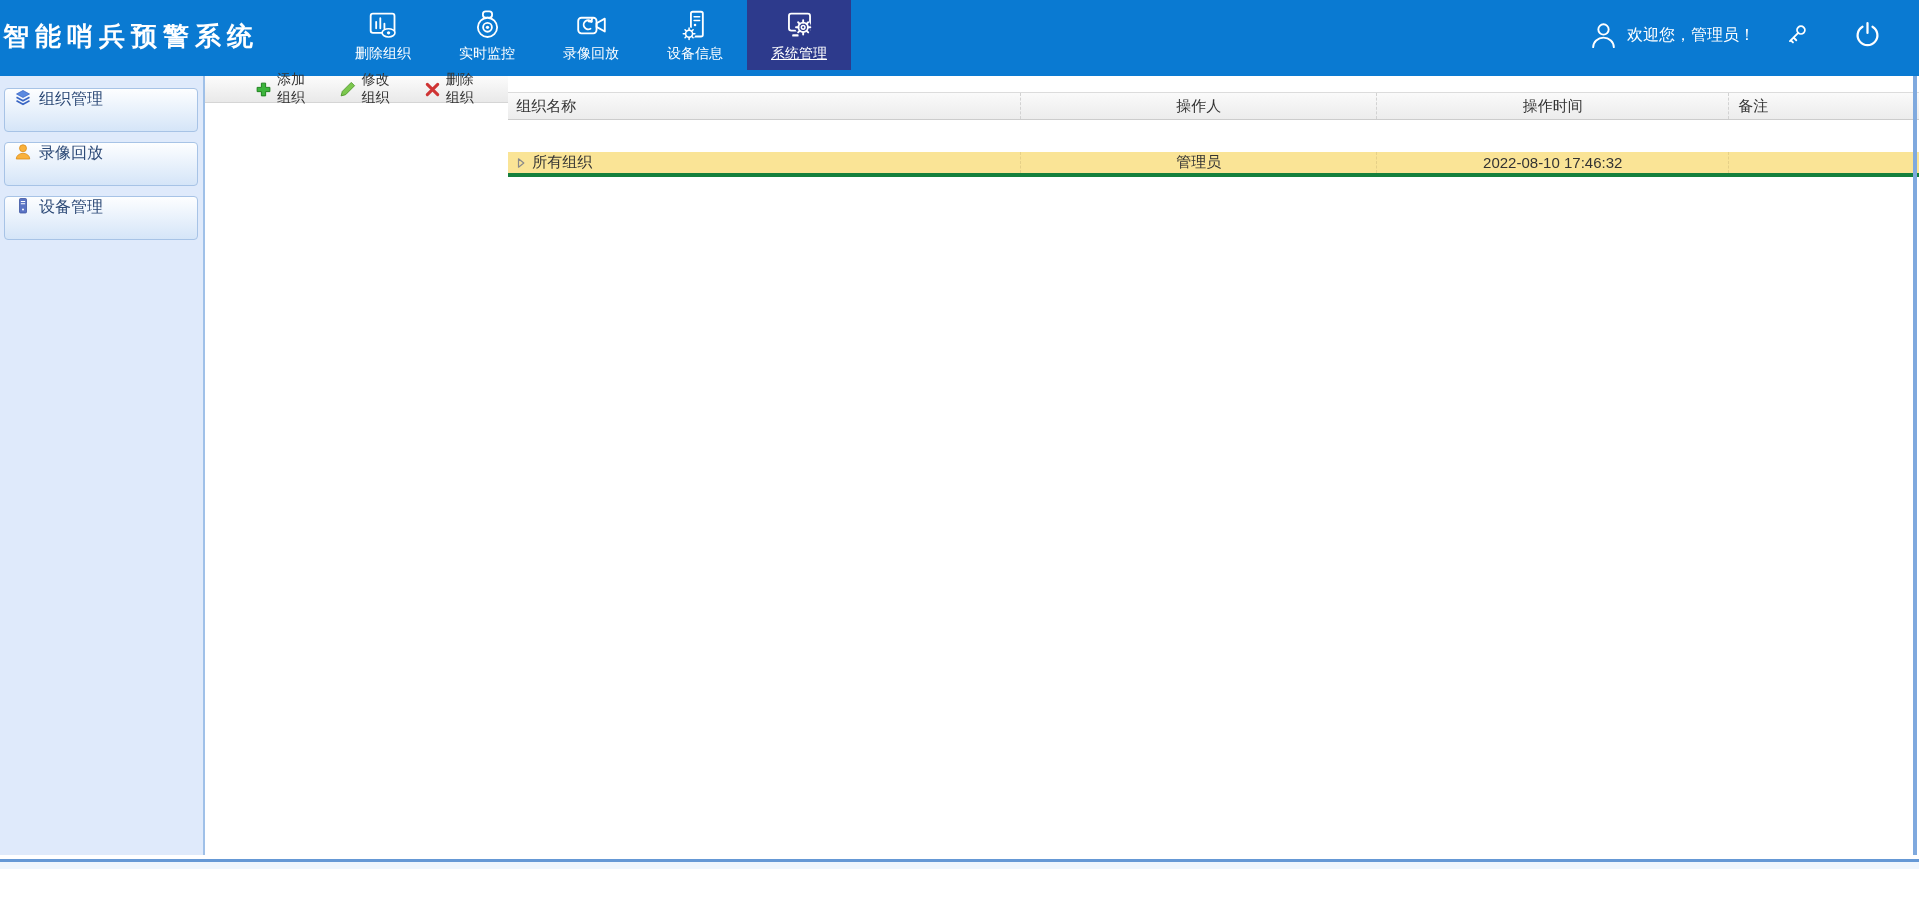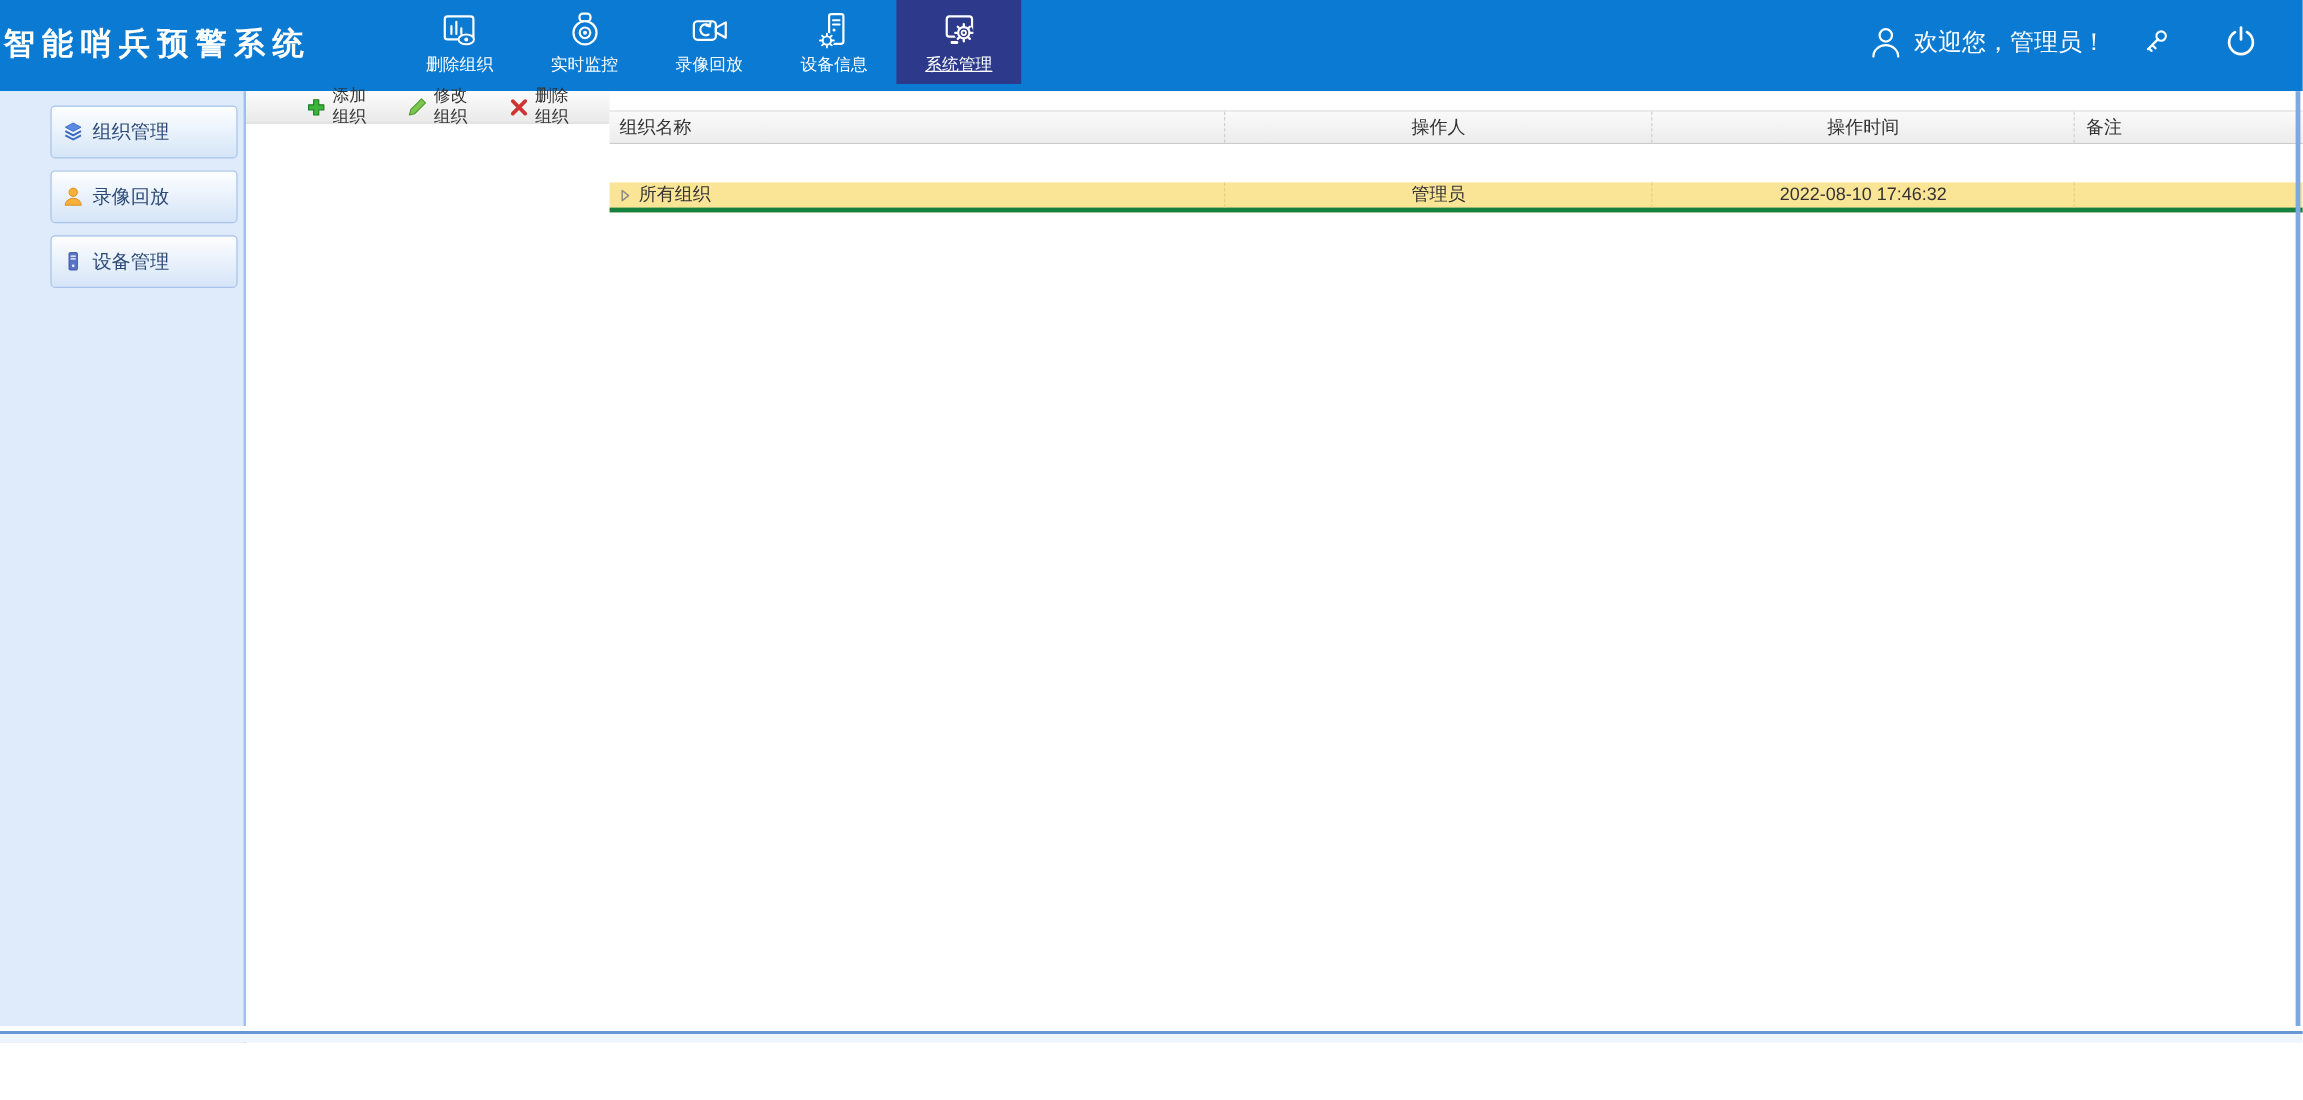--- a/index.html
+++ b/index.html
@@ -13,32 +13,32 @@
                font-size:26px; font-weight:bold; letter-spacing:6px; white-space:nowrap; }
   .main-nav { display:flex; margin-left:36px; }
   .nav-tab { width:104px; height:70px; display:flex; flex-direction:column; align-items:center;
              justify-content:flex-end; padding-bottom:7px; cursor:pointer; }
   .nav-tab .nicon { height:36px; display:flex; align-items:flex-end; justify-content:center; }
   .nav-tab .nicon svg { width:33px; height:33px; display:block; }
   .nav-tab .nlabel { font-size:14px; margin-top:3px; white-space:nowrap; }
   .nav-tab.selected { background:var(--tab-selected-bg,#2d3a8c);text-decoration:underline; }
   .header-right { margin-left:auto; display:flex; align-items:center; height:70px; padding-right:36px; }
   .header-right .avatar svg { width:31px; height:31px; display:block; }
-  .welcome { font-size:20px; margin-left:8px; white-space:nowrap; }
+  .welcome { font-size:16px; margin-left:8px; white-space:nowrap; }
   .keybtn { margin-left:27px; cursor:pointer; } .keybtn svg { width:28px; height:28px; display:block; }
   .powerbtn { margin-left:42px; cursor:pointer; } .powerbtn svg { width:31px; height:31px; display:block; }
 
   
   .content { display:flex; height:827px; }
   .sidebar { width:205px; background:var(--sidebar-bg,#dfeafb); border-right:2px solid #9fc0e8;
              padding:12px 5px 0 4px; }
   .side-item { height:44px; margin-bottom:10px; background:linear-gradient(#fdfeff,#d5e5f8);
                border:1px solid var(--sidebar-item-border,#a7c3e6); border-radius:4px;
-               display:flex; align-items:center; padding-left:9px; font-size:16px; color:#2d4a77;
-               cursor:pointer;margin-left:38px; }
+               display:flex; padding-left:9px; font-size:16px; color:#2d4a77;
+               cursor:pointer; }
   .side-item .sicon { width:18px; height:18px; margin-right:7px; }
   .side-item .sicon svg { width:18px; height:18px; display:block; }
 
   .main { flex:1; background:#fff; display:flex; flex-direction:row; min-width:0; }
   .toolbar { height:27px; background:linear-gradient(#fcfcfc,#e9e9e9); border-bottom:1px solid #d5d5d5;
              display:flex; align-items:center; padding-left:50px; }
   .tbtn { display:flex; align-items:center; font-size:14px; color:#333; cursor:pointer; margin-right:23px; }
   .tbtn .ticon { width:17px; height:17px; margin-right:5px; }
   .tbtn .ticon svg { width:17px; height:17px; display:block; }
 

